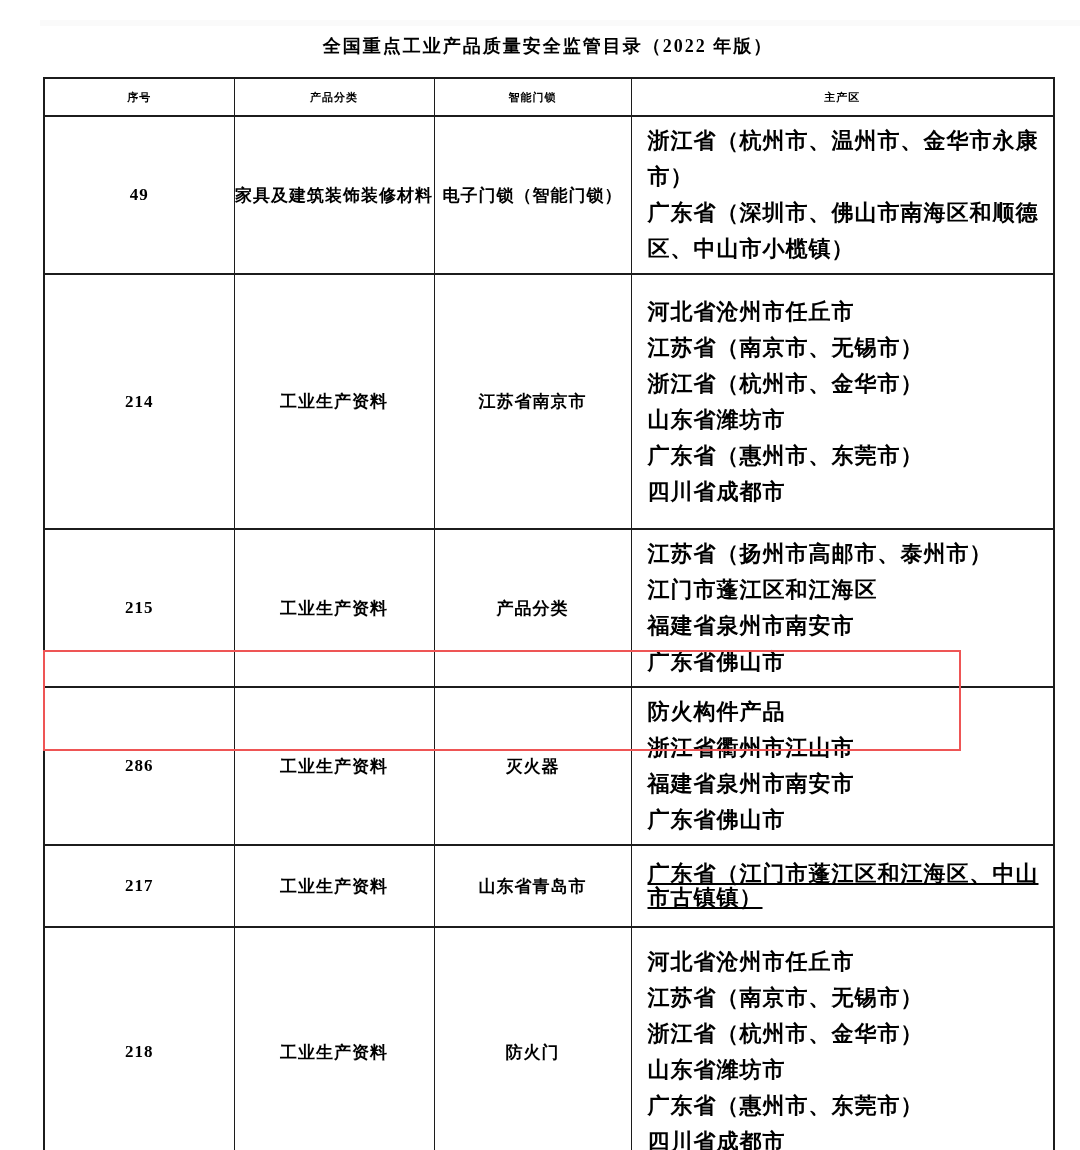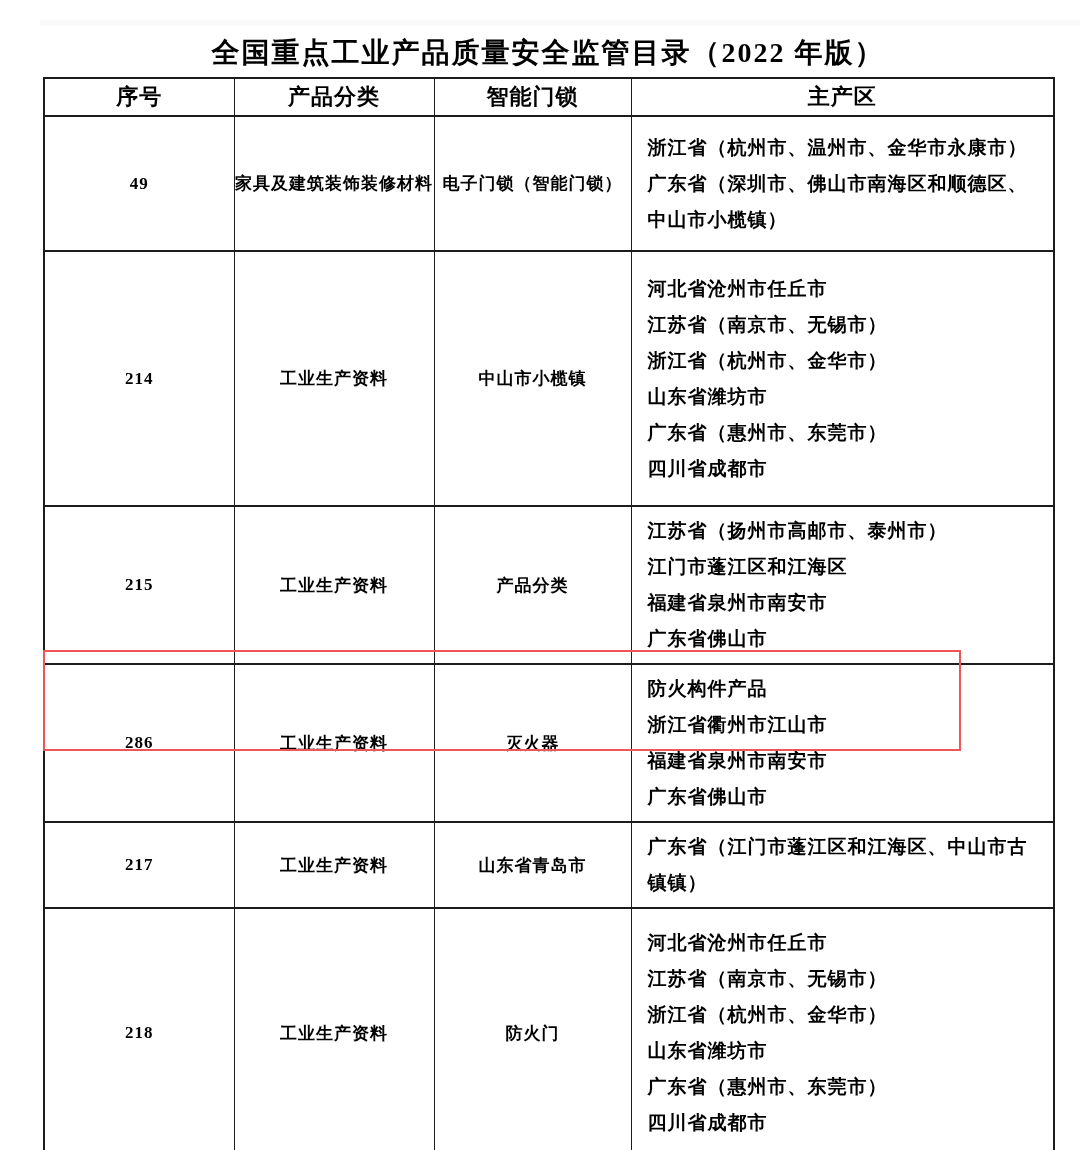--- a/index.html
+++ b/index.html
@@ -12,57 +12,57 @@
     overflow: hidden;
   }
   .page { position: absolute; inset: 0; }
   .top-band {
     position: absolute; left: 40px; top: 20px; right: 0; height: 6px;
     background: #fafafa;
   }
   .doc-title {
     position: absolute; left: 43px; top: 34px; width: 1010px;
     text-align: center;
-    font-size: 28px; font-weight: bold;
+    font-size: 18px; font-weight: bold;
     letter-spacing: 2px;
   }
   table.catalog {
     position: absolute; left: 43px; top: 77px;
     width: 1010px;
     border-collapse: collapse;
     table-layout: fixed;
   }
   table.catalog, table.catalog td, table.catalog th {
     border: 1.5px solid #1c1c1c;
   }
   table.catalog { border: 2.5px solid #1c1c1c; }
   table.catalog tr { border-top: 2px solid #1c1c1c; border-bottom: 2px solid #1c1c1c; }
   th, td {
     font-size: 17px;
     font-weight: bold;
     text-align: center;
     vertical-align: middle;
     letter-spacing: 1px;
   }
-  th.hdr { height: 38px; font-size: 22px; }
+  th.hdr { height: 38px; font-size: 11px; }
   tr.r-49  { height: 135px; }
   tr.r-214 { height: 255px; }
   tr.r-215 { height: 135px; }
   tr.r-216 { height: 118px; }
   tr.r-217 { height: 82px;  }
   tr.r-218 { height: 250px; }
   td.regions {
     text-align: left;
     padding: 6px 10px 6px 16px;
   }
   td.regions .line {
     line-height: 36px;
-    font-size: 19px;
+    font-size: 22px;
   }
-  tr.r-217 td.regions .line { line-height: 36px; }
+  tr.r-217 td.regions .line { line-height: 24px; text-decoration: underline; }
   .highlight-box {
     position: absolute;
     left: 43px; top: 650px;
     width: 918px; height: 101px;
     border: 2px solid #ee5555;
     pointer-events: none;
   }
 </style>
 </head>
 <body>
@@ -93,21 +93,21 @@
       <td>电子门锁（智能门锁）</td>
       <td class="regions">
         <div class="line">浙江省（杭州市、温州市、金华市永康市）</div>
         <div class="line">广东省（深圳市、佛山市南海区和顺德区、中山市小榄镇）</div>
       </td>
     </tr>
 
     <tr class="r-214">
       <td>214</td>
       <td>工业生产资料</td>
-      <td>中山市小榄镇</td>
+      <td>江苏省南京市</td>
       <td class="regions">
         <div class="line">河北省沧州市任丘市</div>
         <div class="line">江苏省（南京市、无锡市）</div>
         <div class="line">浙江省（杭州市、金华市）</div>
         <div class="line">山东省潍坊市</div>
         <div class="line">广东省（惠州市、东莞市）</div>
         <div class="line">四川省成都市</div>
       </td>
     </tr>
 

